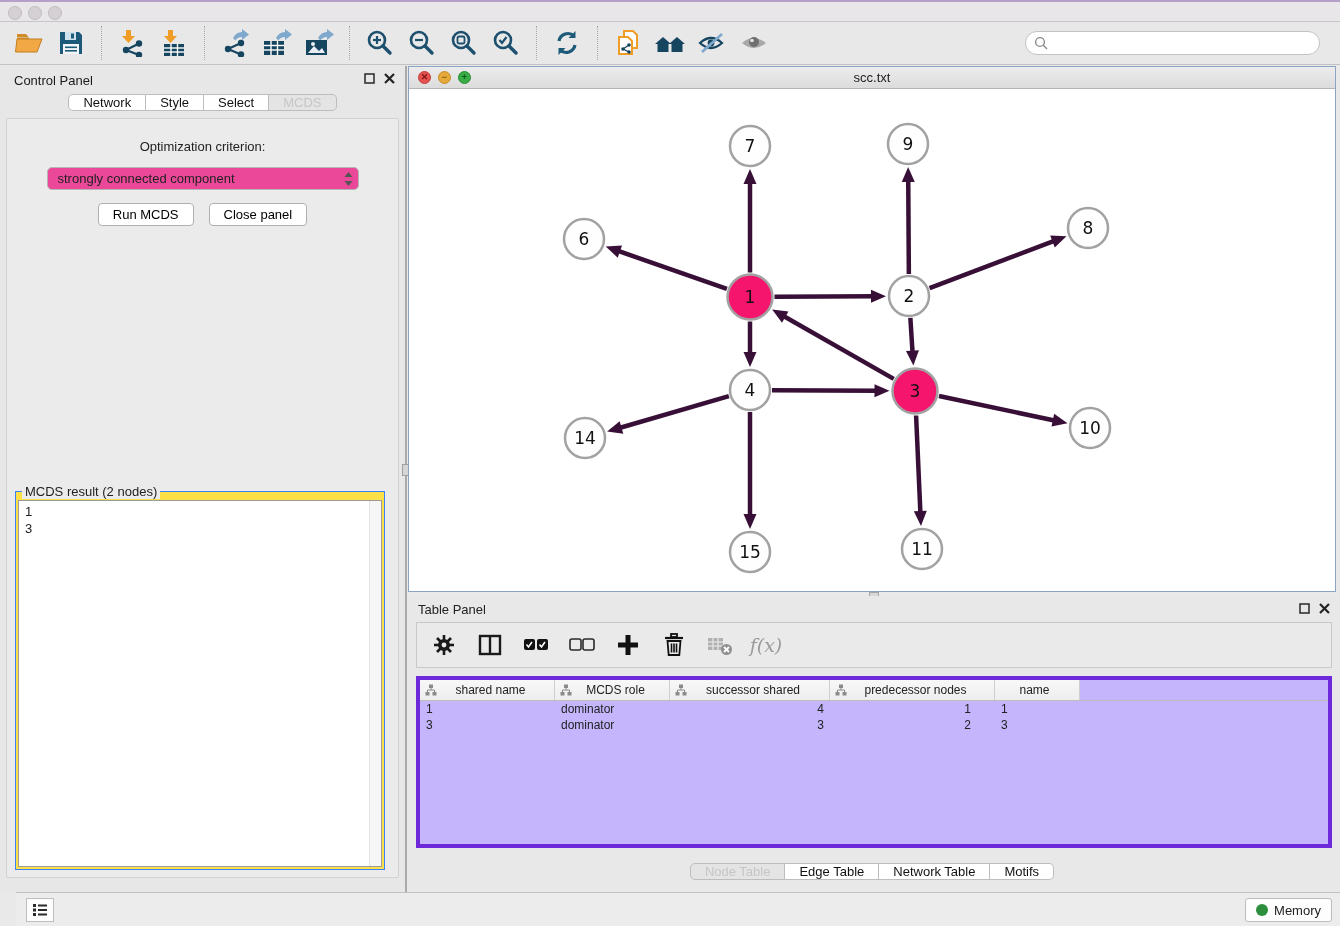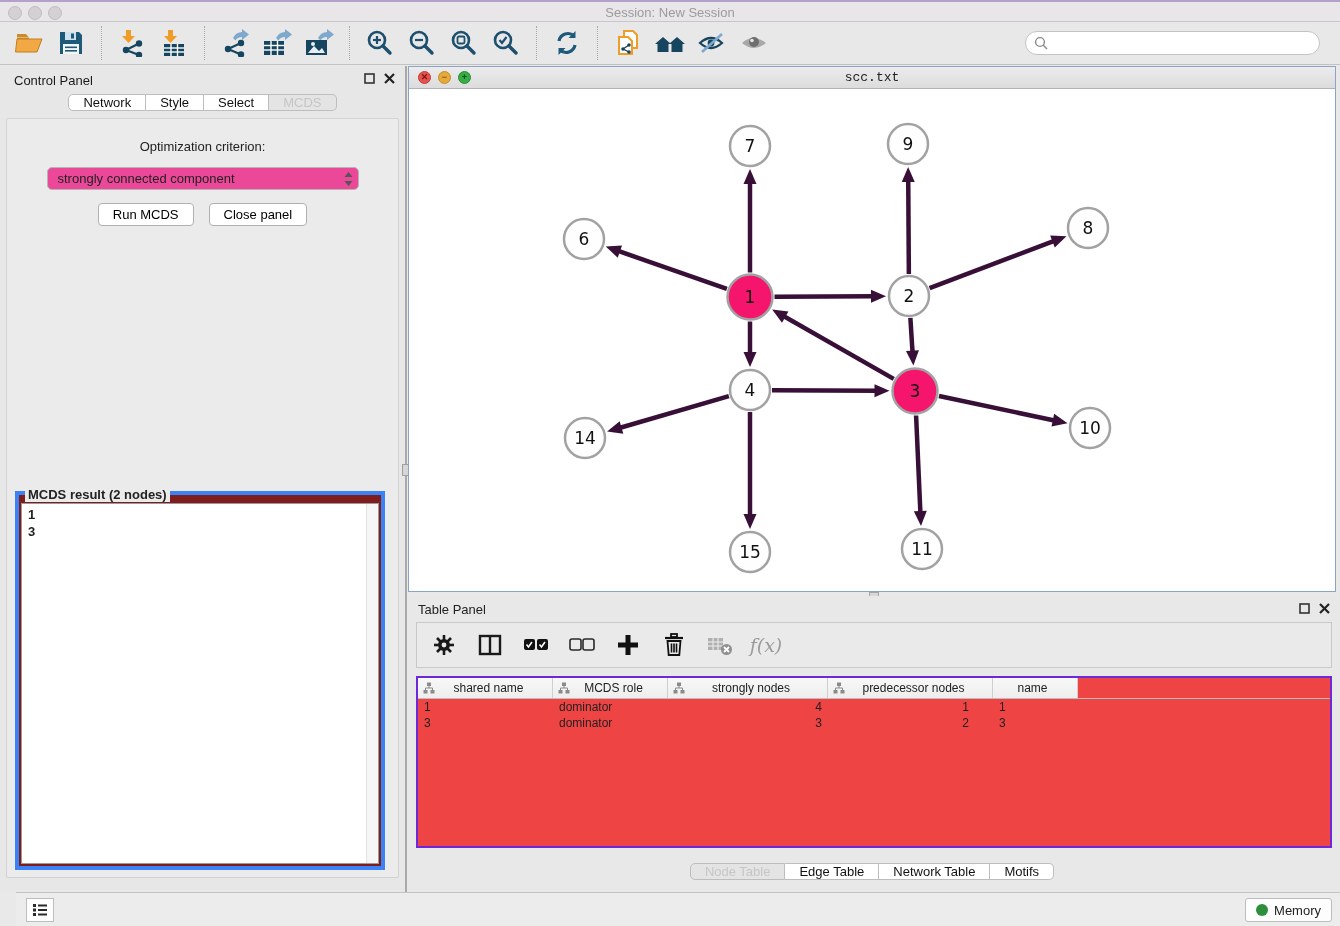--- a/index.html
+++ b/index.html
@@ -32,54 +32,54 @@
   .tab { font-size:13px; padding:0 14px; background:#fff; border:1px solid #bdbdbd; border-left:none; color:#111; }
   .tab:first-child { border-left:1px solid #bdbdbd; border-radius:5px 0 0 5px; }
   .tab:last-child { border-radius:0 5px 5px 0; }
   .tab.active { background:#e4e4e4; color:#c6c6c6; }
   .cp-body { position:absolute; left:6px; right:6px; top:52px; bottom:14px; background:#ebebeb; border:1px solid #d2d2d2; border-radius:2px; }
   .opt-label { text-align:center; margin-top:20px; font-size:13px; }
   .dropdown { margin:13px auto 0 auto; width:312px; height:23px; background:#ec4899; border:1px solid #b5b5b5; border-radius:5px; display:flex; align-items:center; padding:0 4px 0 10px; font-size:13px; }
   .dropdown .dd-label { flex:1; }
   .btn-row { display:flex; justify-content:center; gap:15px; margin-top:13px; }
   .btn { background:#fff; border:1px solid #b0b0b0; border-radius:4px; font-size:13px; padding:3px 14px; min-width:94px; text-align:left; font-family:"Liberation Sans",sans-serif; }
-  .result-box { position:absolute; left:8px; right:13px; top:372px; bottom:7px; border:4px solid #3b82f6; background:#7f1d1d;font-weight:bold; }
+  .result-box { position:absolute; left:8px; right:13px; top:372px; bottom:7px; border:1px solid #3b82f6; background:#fde047; }
   .result-legend { position:absolute; top:-8px; left:6px; background:#ebebeb; font-size:13px; padding:0 3px; }
   .result-inner { position:absolute; inset:8px 2px 2px 2px; background:#fff; border:1px solid #9a9a9a; display:flex; }
   .result-text { flex:1; font-size:13px; padding:2px 0 0 6px; line-height:17px; white-space:pre; }
   .result-scroll { width:12px; background:#f6f6f6; border-left:1px solid #e2e2e2; }
 
   
   .divider { position:absolute; left:405px; top:0; bottom:0; width:2px; background:#a9a9a9; }
   .divider .handle { position:absolute; left:-3px; top:398px; width:8px; height:12px; background:#d6d6d6; border:1px solid #a0a0a0; }
 
   
   .right-col { position:absolute; left:408px; right:0; top:0; bottom:0; }
 
   
   .net-window { position:absolute; left:0; right:4px; top:0; height:526px; border:1px solid #8ba3c4; background:#fff; }
   .net-titlebar { height:22px; background:linear-gradient(#ececec,#dcdcdc); border-bottom:1px solid #b3b3b3; position:relative; }
   .net-lights { position:absolute; left:9px; top:4px; display:flex; gap:7px; }
   .light { width:13px; height:13px; border-radius:50%; display:flex; align-items:center; justify-content:center; font-size:9px; font-weight:bold; line-height:1; }
   .light.red { background:#e4534f; border:1px solid #c33b38; color:#7c1412; }
   .light.yellow { background:#e5a93c; border:1px solid #c58c26; color:#8a5d0d; }
   .light.green { background:#39ac46; border:1px solid #2a8d35; color:#0d5a17; }
-  .net-title { position:absolute; left:0; right:0; top:3px; text-align:center; font-size:13px; color:#222;font-family:Liberation Mono, monospace; }
+  .net-title { position:absolute; left:0; right:0; top:3px; text-align:center; font-size:13px; color:#222; }
   .net-canvas { position:absolute; left:0; right:0; top:22px; bottom:0; background:#fff; }
   .net-canvas svg { position:absolute; left:0; top:0; }
   .split-grip { position:absolute; left:50%; top:526px; margin-left:-5px; width:10px; height:5px; background:#d8d8d8; border:1px solid #a6a6a6; }
 
   
   .table-panel { position:absolute; left:0; right:0; top:530px; bottom:0; background:#e8e8e8; }
   .tp-header { height:26px; position:relative; }
   .tp-title { position:absolute; left:10px; top:6px; font-size:13px; }
   .tp-toolbar { margin:0 8px; height:46px; background:#eaeaea; border:1px solid #c9c9c9; display:flex; align-items:center; padding:0 10px; }
   .tp-tbtn { width:34px; height:32px; display:flex; align-items:center; justify-content:center; margin-right:12px; }
   .fx { font-family:"DejaVu Serif", serif; font-style:italic; font-size:19px; color:#9a9a9a; }
-  .table-area { position:absolute; left:8px; right:8px; top:80px; bottom:44px; background:#ef4444; border:2px solid #6d28d9; overflow:hidden; }
+  .table-area { position:absolute; left:8px; right:8px; top:80px; bottom:44px; background:#c4b5fd; border:4px solid #6d28d9; overflow:hidden; }
   .thead { display:flex; height:21px; border-bottom:1px solid #bdbdbd; }
   .th { background:linear-gradient(#f8f8f8,#eeeeee); border-right:1px solid #cfcfcf; display:flex; align-items:center; padding-left:5px; font-size:12px; color:#222; }
   .th .th-label { flex:1; text-align:center; padding-right:10px; }
   .trow { display:flex; height:16px; font-size:12px; align-items:center; }
   .td { padding:0 6px; overflow:hidden; white-space:nowrap; }
   .td.r { text-align:right; }
   .tp-tabs { position:absolute; left:0; right:4px; bottom:12px; display:flex; justify-content:center; }
 
   
   .statusbar { position:absolute; left:16px; right:0; bottom:0; height:34px; background:#ececec; border-top:1px solid #c2c2c2; }
@@ -91,21 +91,20 @@
 <body>
 
 <div class="app">
 
   <div class="titlebar">
     <div class="traffic">
       <div class="dot"></div>
       <div class="dot"></div>
       <div class="dot"></div>
     </div>
-    <div class="title">Session: New Session</div>
   </div>
 
   <div class="toolbar">
     <div class="tbtn">
       <svg width="30" height="26" viewBox="0 0 30 26">
         <path d="M3 4 h9 l2.5 3 h-11.5 z" fill="#cf8b27"></path>
         <path d="M3 7.5 h12 v2 h-12 z" fill="#cf8b27"></path>
         <path d="M6 9 h22 l-5 13 H1.5 L3 9 z" fill="#f2a844" stroke="#c07f1f" stroke-width="1"></path>
       </svg>
     </div>
@@ -490,21 +489,21 @@
                 </svg>
               <span class="th-label">MCDS role</span>
             </div>
             <div class="th" style="width:160px">
               <svg width="12" height="12" viewBox="0 0 12 12">
                   <rect x="4" y="0.5" width="4" height="3.5" fill="#8a8a8a"></rect>
                   <rect x="0.5" y="8" width="4" height="3.5" fill="#8a8a8a"></rect>
                   <rect x="7.5" y="8" width="4" height="3.5" fill="#8a8a8a"></rect>
                   <path d="M6 4 v2 M2.5 8 v-2 h7 v2" fill="none" stroke="#8a8a8a" stroke-width="1"></path>
                 </svg>
-              <span class="th-label">strongly nodes</span>
+              <span class="th-label">successor shared</span>
             </div>
             <div class="th" style="width:165px">
               <svg width="12" height="12" viewBox="0 0 12 12">
                   <rect x="4" y="0.5" width="4" height="3.5" fill="#8a8a8a"></rect>
                   <rect x="0.5" y="8" width="4" height="3.5" fill="#8a8a8a"></rect>
                   <rect x="7.5" y="8" width="4" height="3.5" fill="#8a8a8a"></rect>
                   <path d="M6 4 v2 M2.5 8 v-2 h7 v2" fill="none" stroke="#8a8a8a" stroke-width="1"></path>
                 </svg>
               <span class="th-label">predecessor nodes</span>
             </div>

